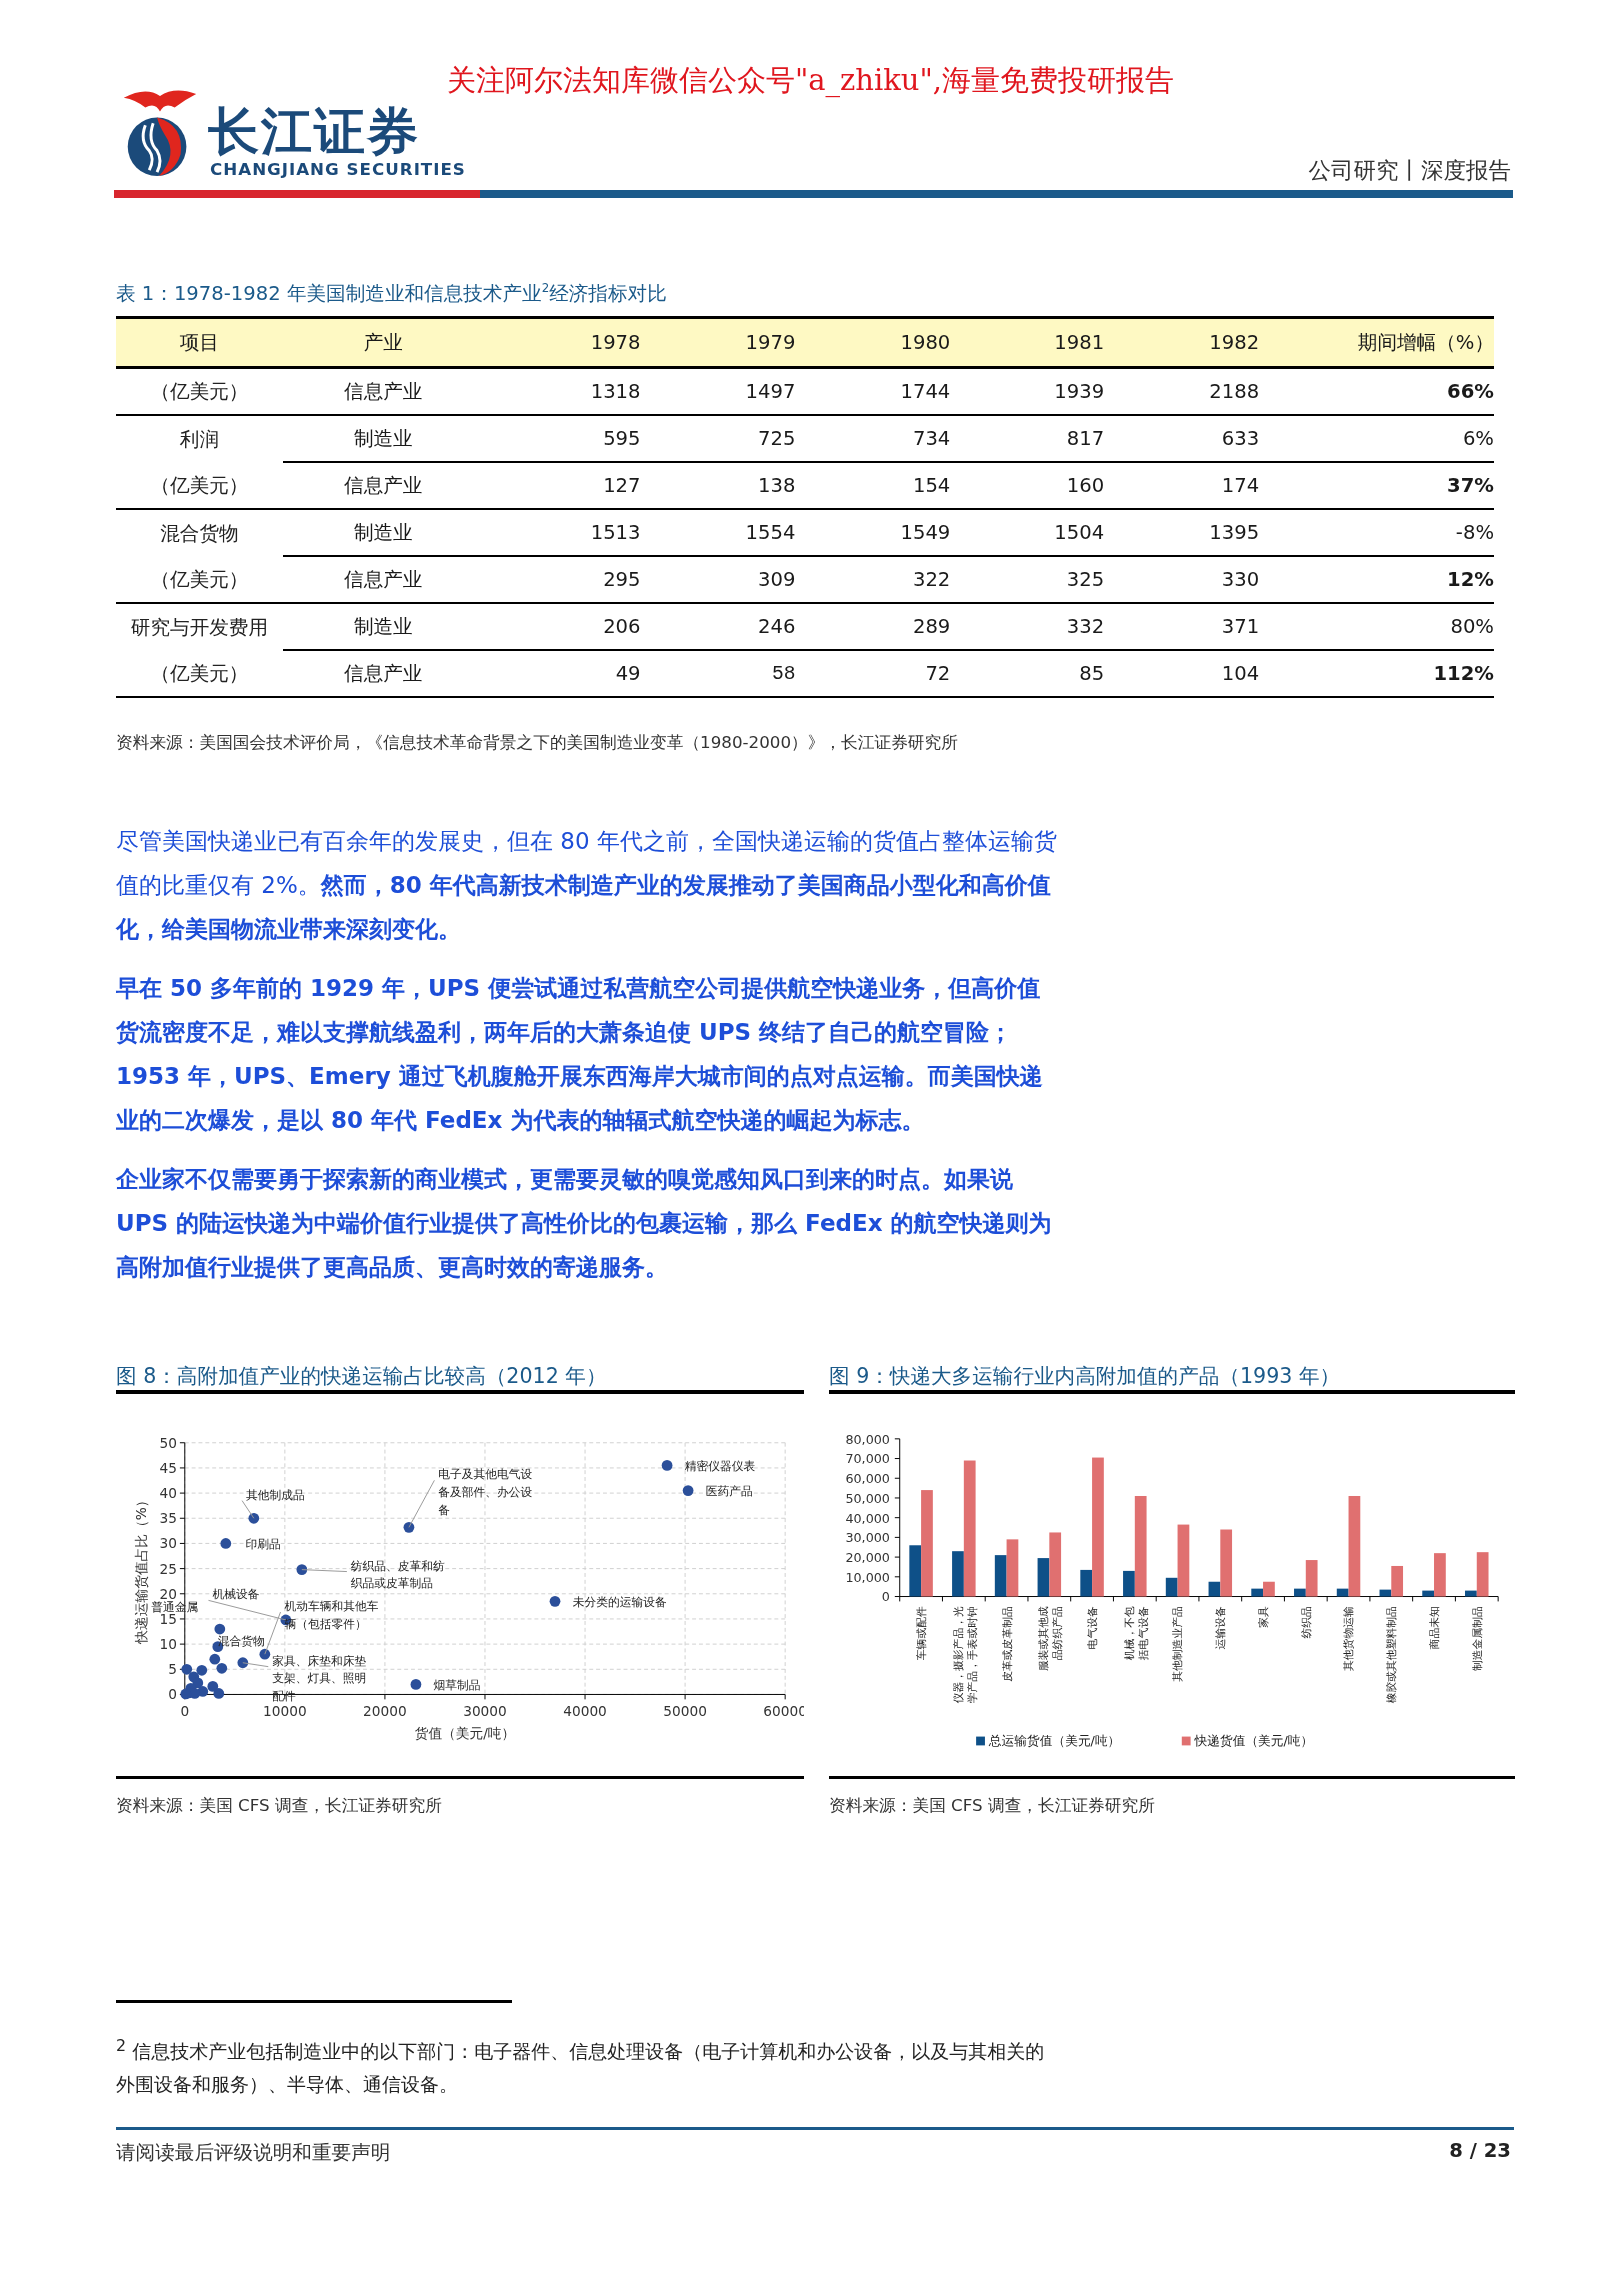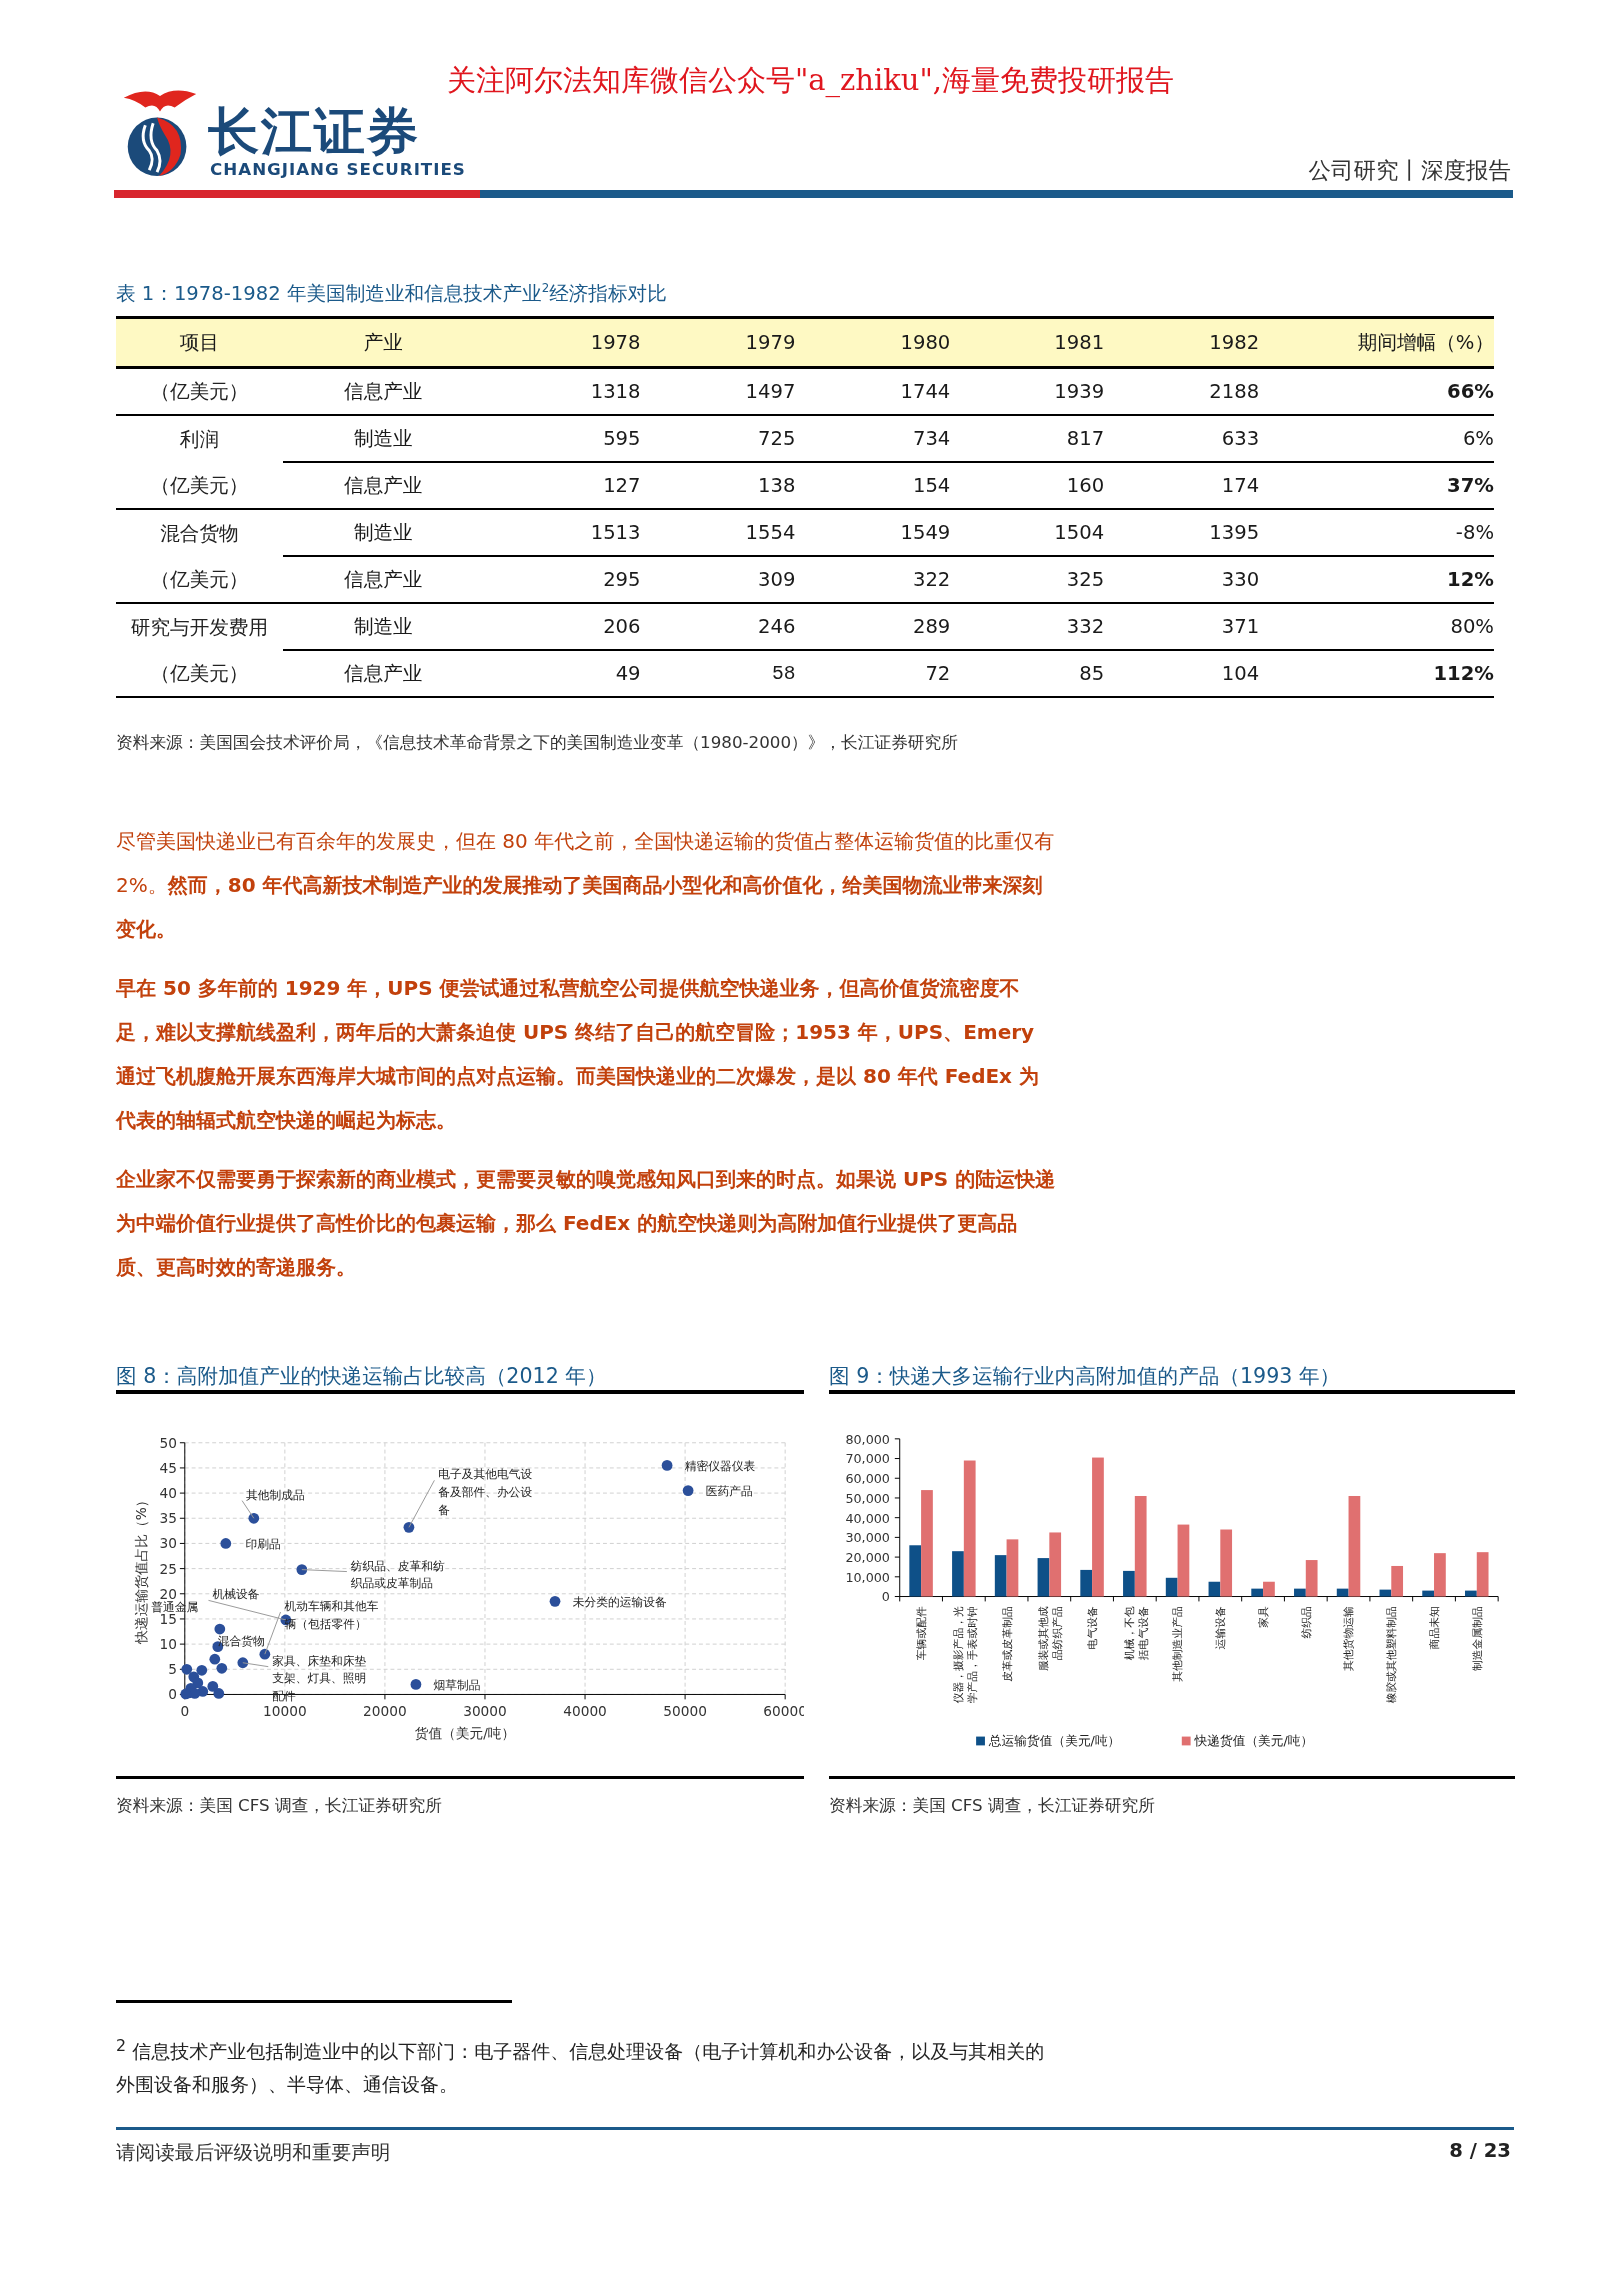--- a/index.html
+++ b/index.html
@@ -19,21 +19,21 @@
   .caption sup { font-size: 11.8px; }
   table.data { position: absolute; left: 116px; top: 316px; width: 1378px; border-collapse: collapse; font-size: 19.6px; }
   table.data th { background: #fef9c3; font-weight: normal; height: 45px; border-top: 3.9px solid #000; border-bottom: 3.9px solid #000; }
   table.data td { height: 43px; }
   table.data td.num, table.data th.num { text-align: right; padding-right: 0; }
   table.data td.label { text-align: center; color: #222; }
   table.data td.ind { text-align: center; }
   table.data td.bold { font-weight: bold; }
   .source { font-size: 16.7px; color: #333; }
 
-  .para { left: 116px; width: 941px; font-size: 20px; line-height: 44px; color: #c2410c; }
+  .para { left: 116px; width: 941px; font-size: 23px; line-height: 44px; color: #1d4ed8; }
   .para b { font-weight: bold; }
 
   .fig-title { font-size: 20.6px; color: #1b5a8a; }
   .fig-rule { height: 3.9px; background: #000; }
   .foot-rule { left: 116px; top: 2000px; width: 396px; height: 2.9px; background: #000; }
   .footnote { left: 116px; top: 2029px; width: 941px; font-size: 19px; line-height: 33px; color: #222; }
   .footer-rule { left: 116px; top: 2127px; width: 1398px; height: 2.9px; background: #1b5a8a; }
   .footer-left { left: 116px; top: 2139px; font-size: 19.6px; color: #333; }
   .footer-right { right: 110px; top: 2139px; font-size: 19.6px; font-weight: bold; color: #222; }
   svg text { font-family: "DejaVu Sans", sans-serif; }

